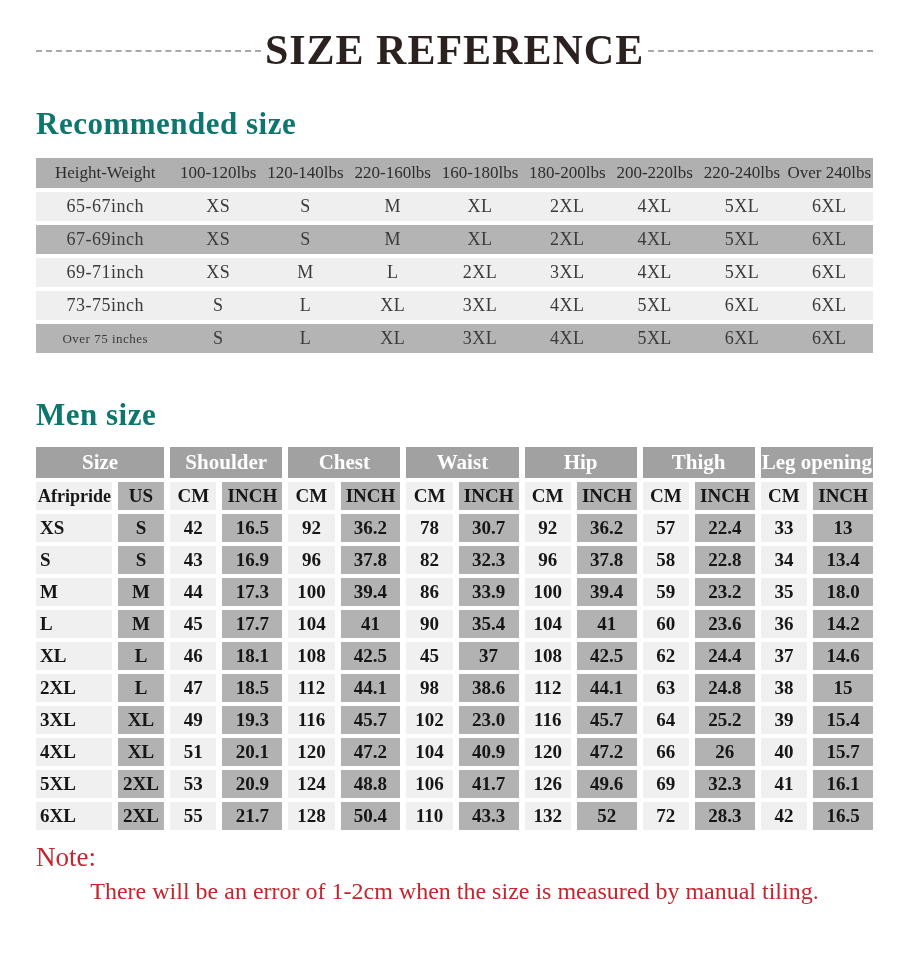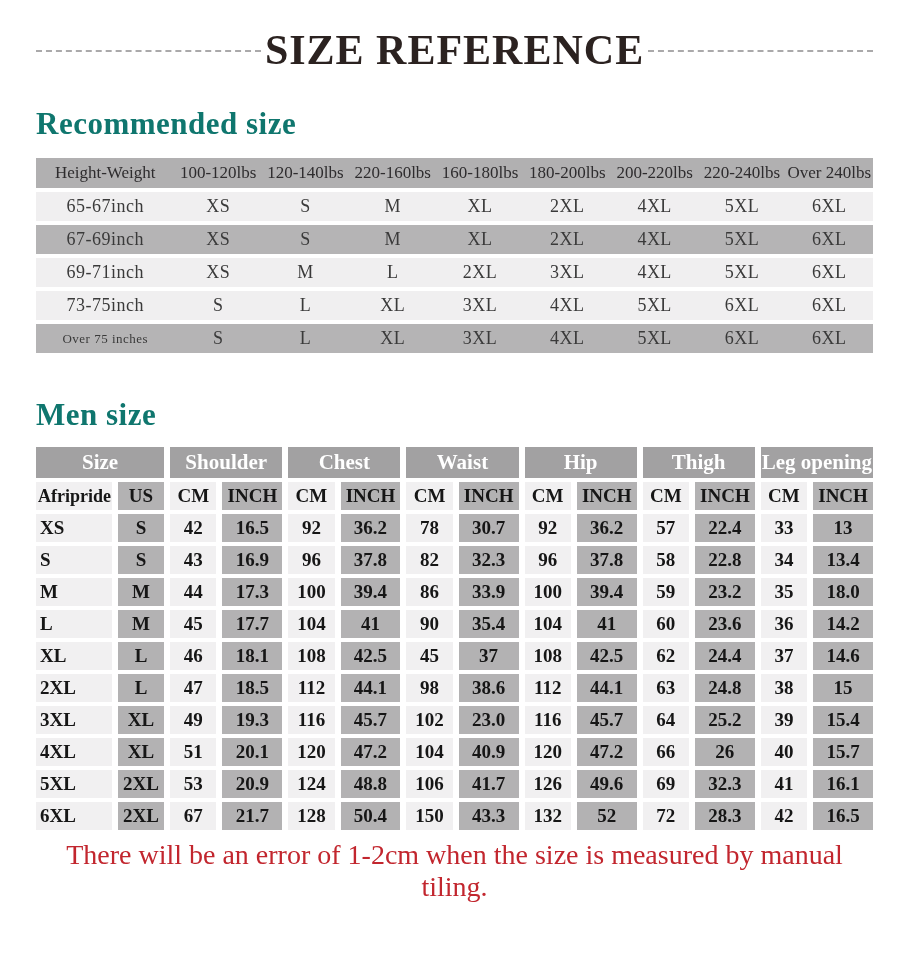--- a/index.html
+++ b/index.html
@@ -64,21 +64,21 @@
   table.men td{
     font-weight:bold;font-size:19px;color:var(--ink);text-align:center;
     height:28px;white-space:nowrap;overflow:hidden;
   }
   table.men td.lt{background:var(--cell-light);}
   table.men td.gy{background:var(--cell-gray);}
   table.men td.lead{text-align:left;padding-left:4px;}
   table.men td.brand{font-size:18px;padding-left:2px;}
 
   .note-label{color:var(--red);font-size:27px;margin-top:8px;}
-  .note-text{color:var(--red);font-size:28px;text-align:center;margin-top:5px;}
+  .note-text{color:var(--red);font-size:24px;text-align:center;margin-top:5px;}
 </style>
 </head>
 <body>
 
 <div class="page">
 
   <div class="title-row">
     <span class="dash"></span>
     <h1>SIZE REFERENCE</h1>
     <span class="dash"></span>
@@ -358,32 +358,33 @@
             <td class="lt">126</td>
             <td class="gy">49.6</td>
             <td class="lt">69</td>
             <td class="gy">32.3</td>
             <td class="lt">41</td>
             <td class="gy">16.1</td>
           </tr>
           <tr>
             <td class="lt lead">6XL</td>
             <td class="gy">2XL</td>
-            <td class="lt">67</td>
+            <td class="lt">55</td>
             <td class="gy">21.7</td>
             <td class="lt">128</td>
             <td class="gy">50.4</td>
-            <td class="lt">150</td>
+            <td class="lt">110</td>
             <td class="gy">43.3</td>
             <td class="lt">132</td>
             <td class="gy">52</td>
             <td class="lt">72</td>
             <td class="gy">28.3</td>
             <td class="lt">42</td>
             <td class="gy">16.5</td>
           </tr>
         </tbody>
     </table>
   </div>
 
+  <div class="note-label">Note:</div>
   <div class="note-text">There will be an error of 1-2cm when the size is measured by manual tiling.</div>
 
 </div>
 
 </body></html>

